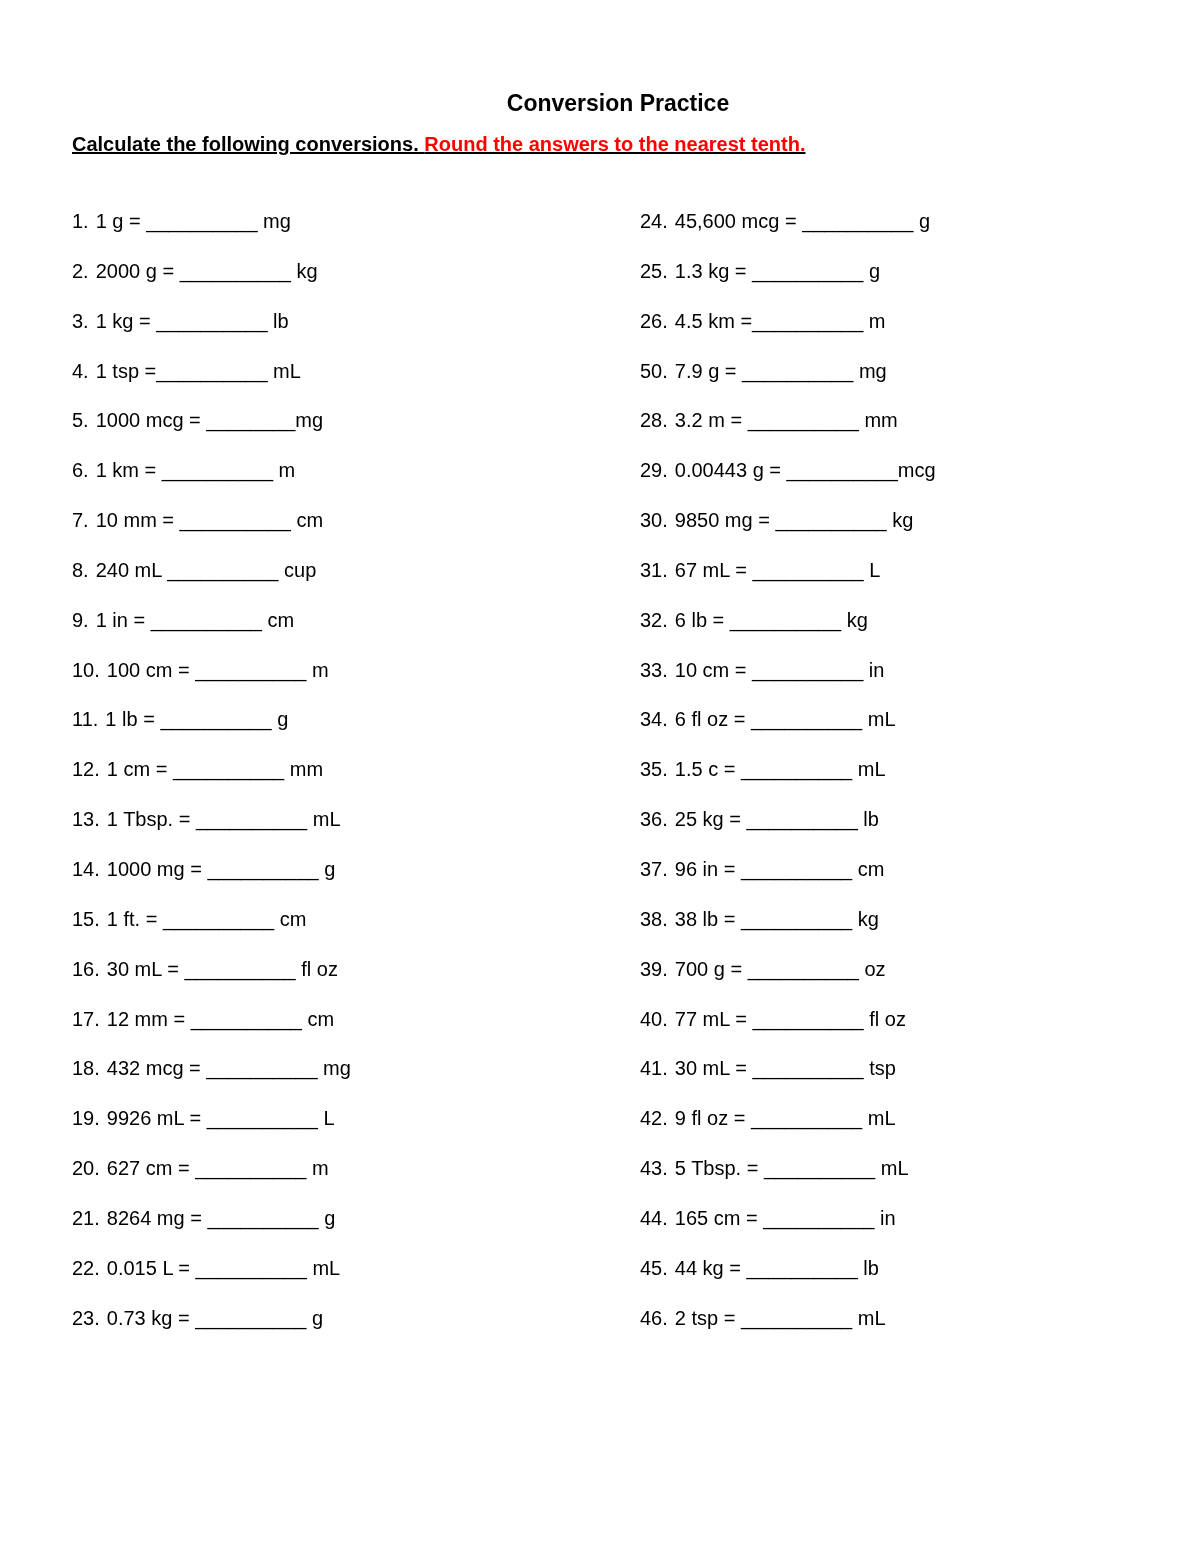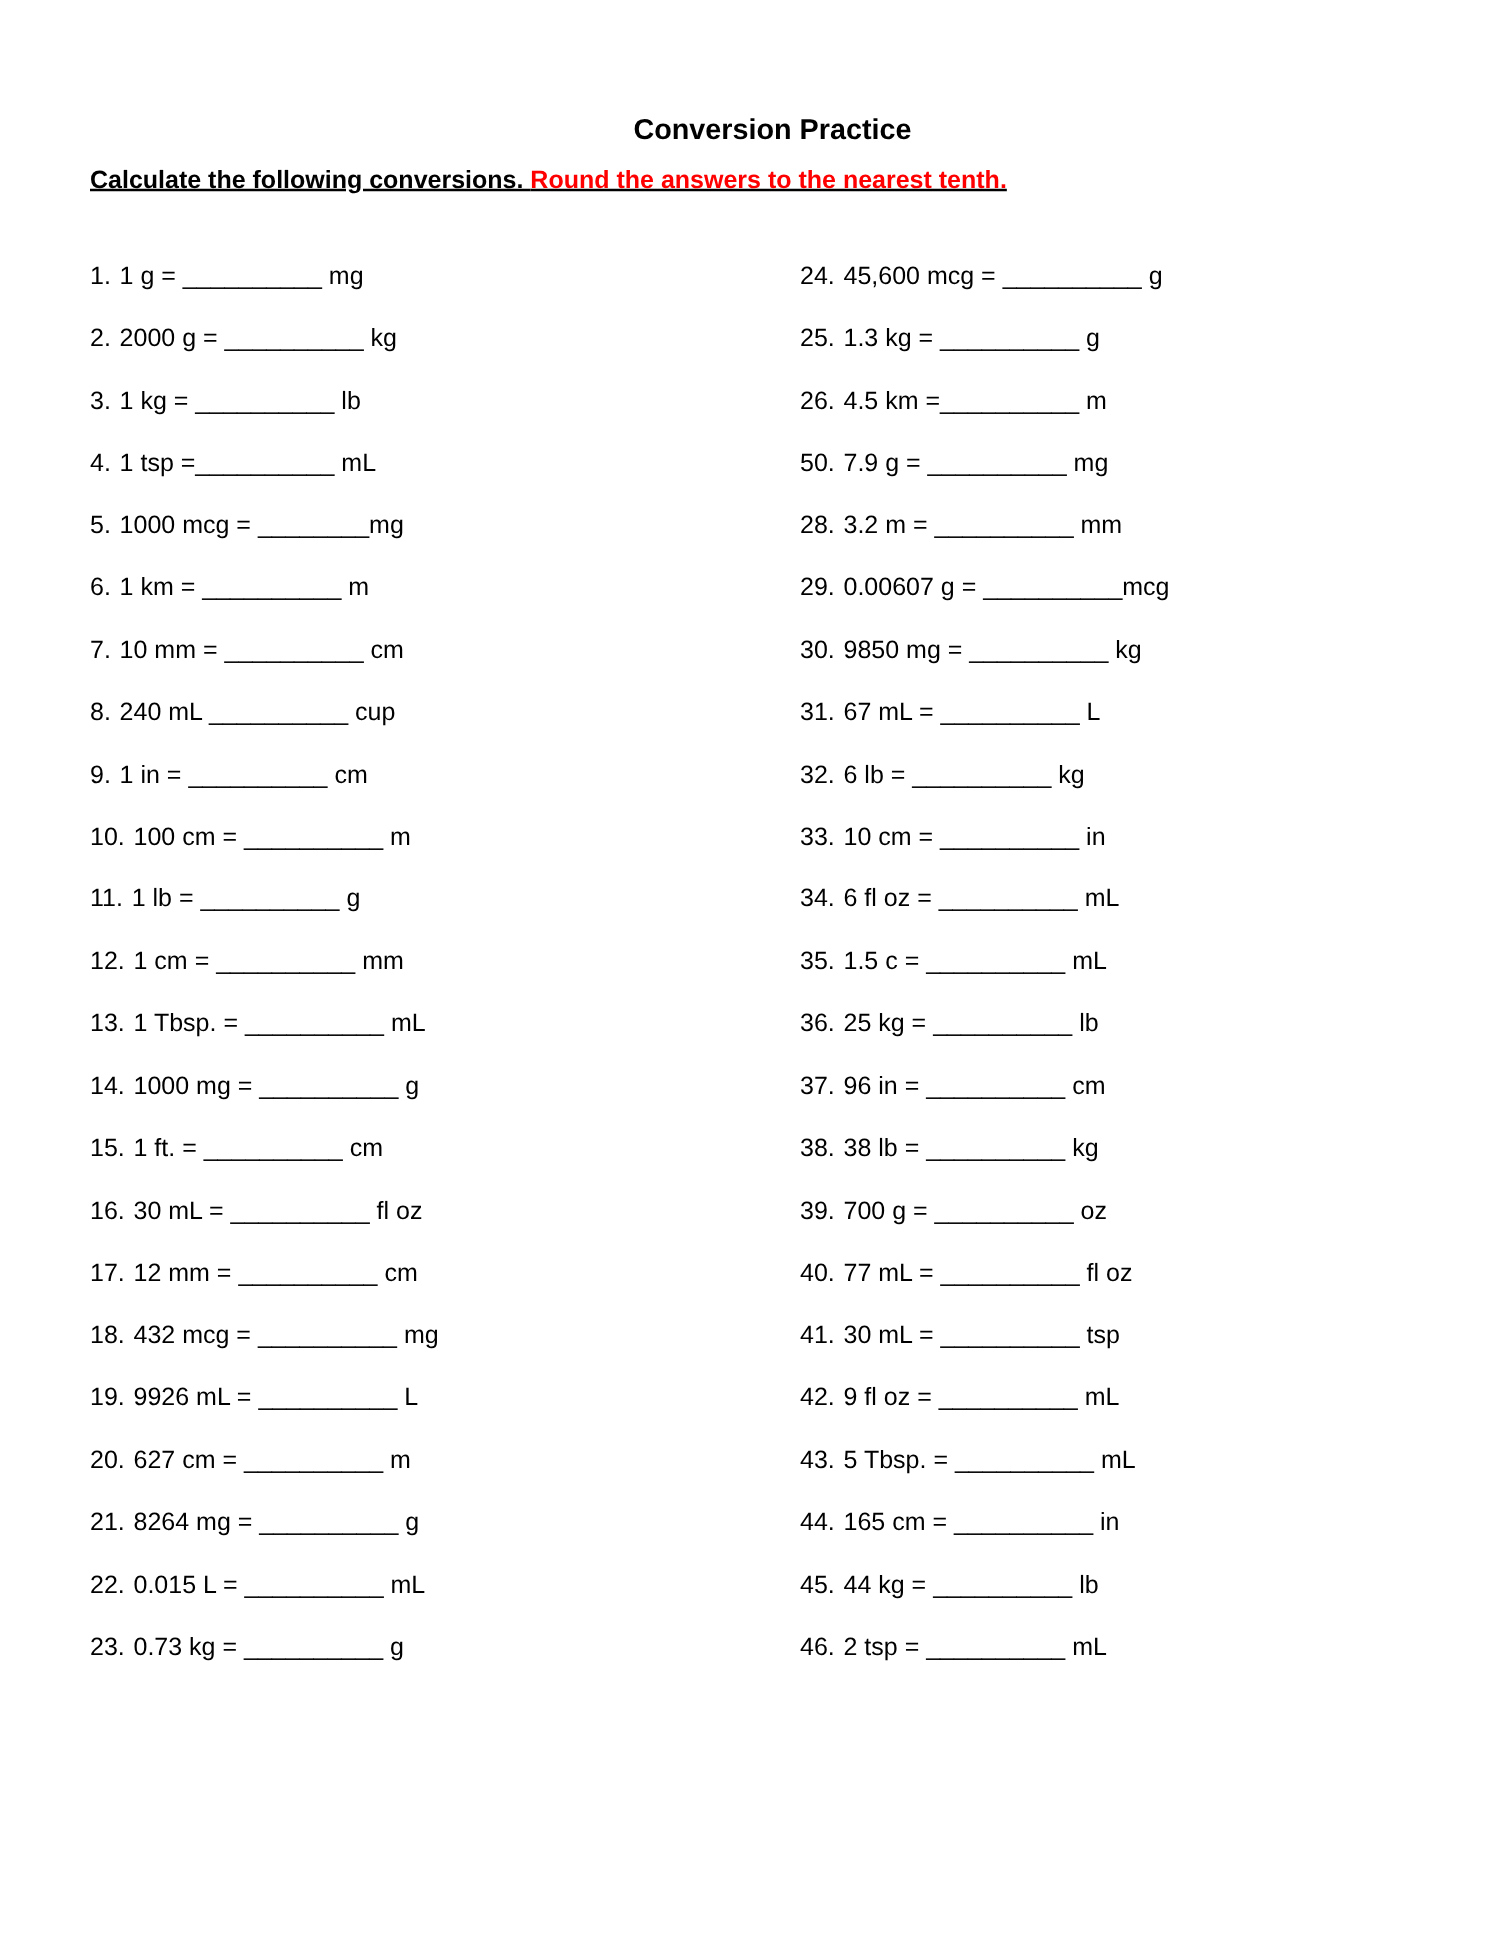--- a/index.html
+++ b/index.html
@@ -117,21 +117,21 @@
   <div class="row"><span class="num">24.</span><span class="lhs">45,600 mcg = </span><span class="blank">__________</span><span class="rhs"> g</span></div>
 
   <div class="row"><span class="num">25.</span><span class="lhs">1.3 kg = </span><span class="blank">__________</span><span class="rhs"> g</span></div>
 
   <div class="row"><span class="num">26.</span><span class="lhs">4.5 km =</span><span class="blank">__________</span><span class="rhs"> m</span></div>
 
   <div class="row"><span class="num">50.</span><span class="lhs">7.9 g = </span><span class="blank">__________</span><span class="rhs"> mg</span></div>
 
   <div class="row"><span class="num">28.</span><span class="lhs">3.2 m = </span><span class="blank">__________</span><span class="rhs"> mm</span></div>
 
-  <div class="row"><span class="num">29.</span><span class="lhs">0.00607 g = </span><span class="blank">__________</span><span class="rhs">mcg</span></div>
+  <div class="row"><span class="num">29.</span><span class="lhs">0.00443 g = </span><span class="blank">__________</span><span class="rhs">mcg</span></div>
 
   <div class="row"><span class="num">30.</span><span class="lhs">9850 mg = </span><span class="blank">__________</span><span class="rhs"> kg</span></div>
 
   <div class="row"><span class="num">31.</span><span class="lhs">67 mL = </span><span class="blank">__________</span><span class="rhs"> L</span></div>
 
   <div class="row"><span class="num">32.</span><span class="lhs">6 lb = </span><span class="blank">__________</span><span class="rhs"> kg</span></div>
 
   <div class="row"><span class="num">33.</span><span class="lhs">10 cm = </span><span class="blank">__________</span><span class="rhs"> in</span></div>
 
   <div class="row"><span class="num">34.</span><span class="lhs">6 fl oz = </span><span class="blank">__________</span><span class="rhs"> mL</span></div>

